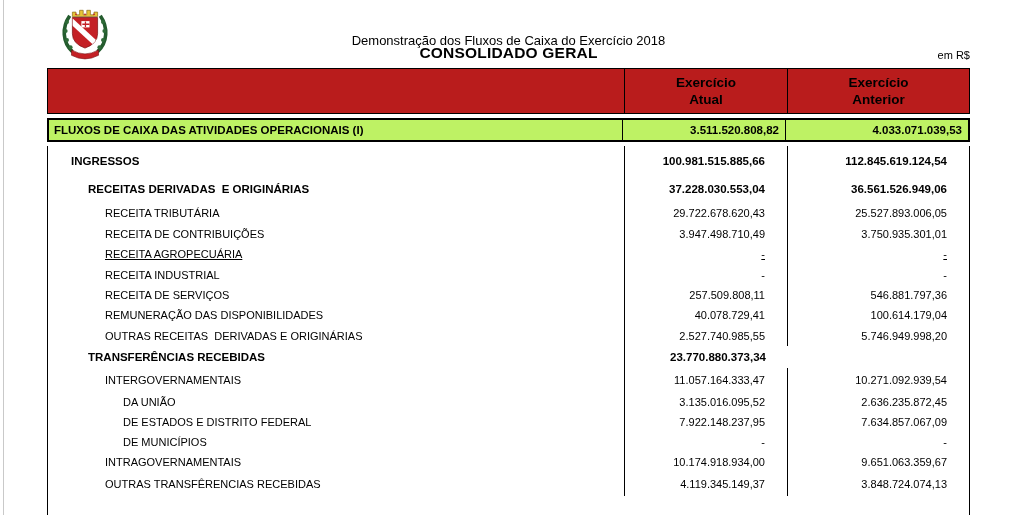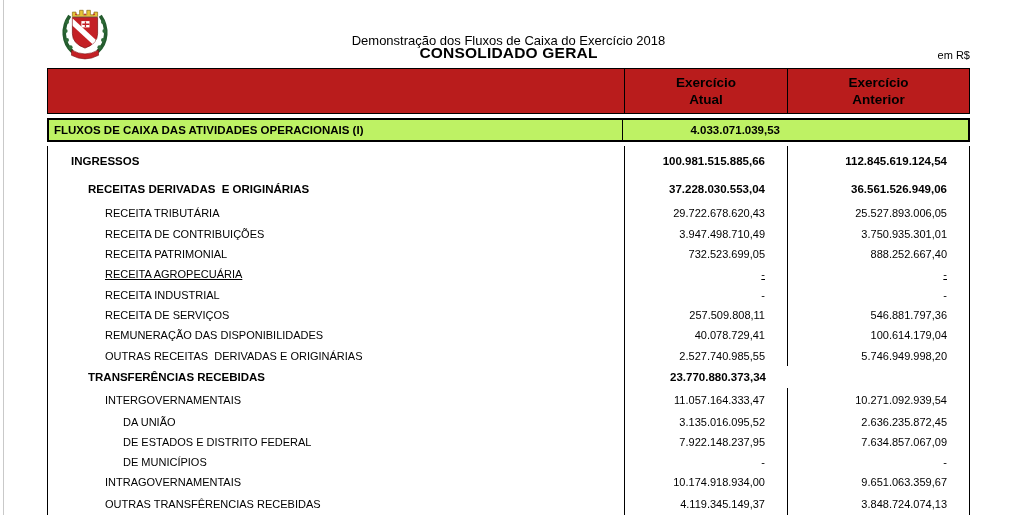--- a/index.html
+++ b/index.html
@@ -103,20 +103,21 @@
     <span>Atual</span>
   </div>
   <div class="hcell">
     <span>Exercício</span>
     <span>Anterior</span>
   </div>
 </div>
 
 <div class="band">
   <div class="cell lbl">FLUXOS DE CAIXA DAS ATIVIDADES OPERACIONAIS (I)</div>
+  <div class="cell val mid">3.511.520.808,82</div>
   <div class="cell val">4.033.071.039,53</div>
 </div>
 
 <div class="tbody">
     <div class="brow sect" style="height: 30px;">
       <div class="cell lbl" style="padding-left: 23px;">INGRESSOS</div>
       <div class="cell val mid">100.981.515.885,66</div>
       <div class="cell val">112.845.619.124,54</div>
     </div>
     <div class="brow sect" style="height: 25px;">
@@ -126,25 +127,20 @@
     </div>
     <div class="brow item" style="height: 23px;">
       <div class="cell lbl" style="padding-left: 57px;">RECEITA TRIBUTÁRIA</div>
       <div class="cell val mid">29.722.678.620,43</div>
       <div class="cell val">25.527.893.006,05</div>
     </div>
     <div class="brow item" style="height: 20px;">
       <div class="cell lbl" style="padding-left: 57px;">RECEITA DE CONTRIBUIÇÕES</div>
       <div class="cell val mid">3.947.498.710,49</div>
       <div class="cell val">3.750.935.301,01</div>
-    </div>
-    <div class="brow item" style="height: 20px;">
-      <div class="cell lbl" style="padding-left: 57px;">RECEITA PATRIMONIAL</div>
-      <div class="cell val mid">732.523.699,05</div>
-      <div class="cell val">888.252.667,40</div>
     </div>
     <div class="brow item" style="height: 20px; text-decoration: underline;">
       <div class="cell lbl" style="padding-left: 57px;">RECEITA AGROPECUÁRIA</div>
       <div class="cell val mid">-</div>
       <div class="cell val">-</div>
     </div>
     <div class="brow item" style="height: 21px;">
       <div class="cell lbl" style="padding-left: 57px;">RECEITA INDUSTRIAL</div>
       <div class="cell val mid">-</div>
       <div class="cell val">-</div>

